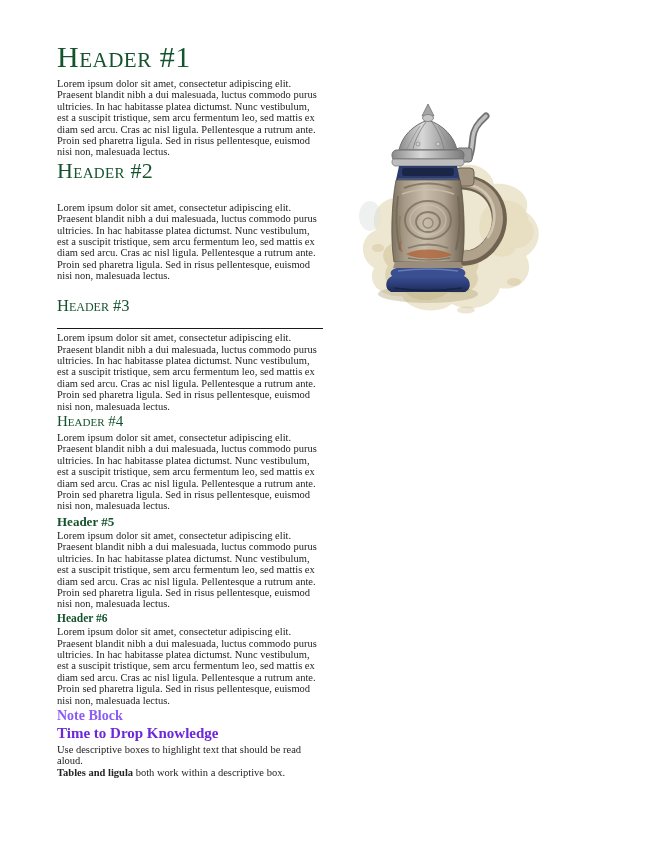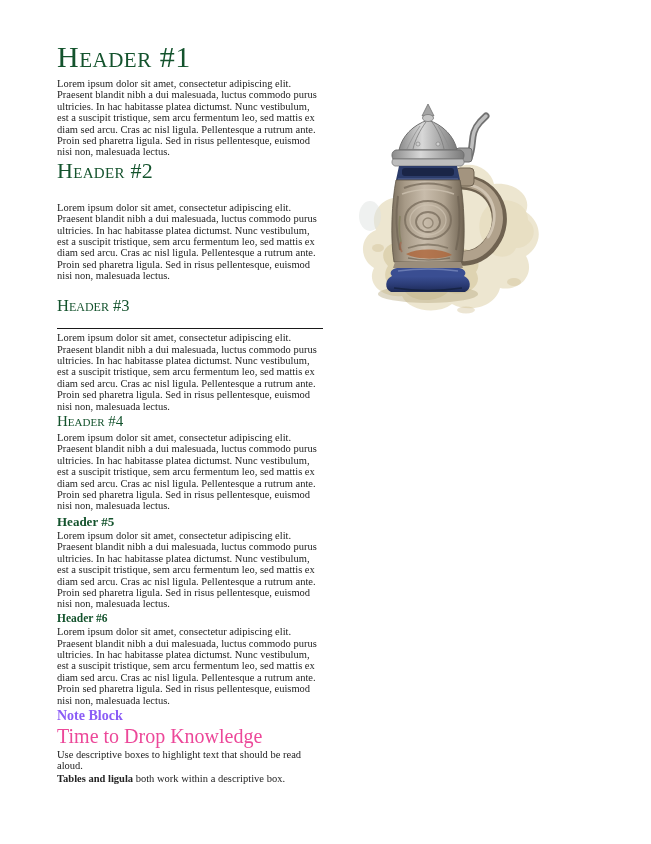--- a/index.html
+++ b/index.html
@@ -34,21 +34,21 @@
   }
   .hdr-1 { font-size:30px; letter-spacing:0.5px; margin:0 0 6px 0; }
   .hdr-2 { font-size:22px; letter-spacing:0.3px; margin:2px 0 20px 0; }
   .hdr-3 { font-size:16.5px; margin:16px 0 3px 0; padding-bottom:14px;
            border-bottom:1.5px solid #1a1a1a; }
   .hdr-4 { font-size:15px; margin:2px 0 3px 0; }
   .hdr-5 { font-size:13px; font-weight:bold; font-variant:normal; margin:3px 0 2px 0; }
   .hdr-6 { font-size:11.5px; font-weight:bold; font-variant:normal; margin:3px 0 2px 0; }
 
   .note-title { font-size:14px; font-weight:bold; color:#8b5cf6; margin:3px 0 1px 0; line-height:1.05; }
-  .knowledge-title { font-size:20px; font-weight:normal; color:#ec4899; margin:2px 0 2px 0; line-height:1.05; }
+  .knowledge-title { font-size:15px; font-weight:bold; color:#6d28d9; margin:2px 0 2px 0; line-height:1.05; }
   .bold-lead { font-weight:bold; }
 
   .stein-figure {
     position:absolute;
     left:348px; top:96px;
     width:198px; height:225px;
   }
   .stein-figure svg { display:block; }
 </style>
 </head>

